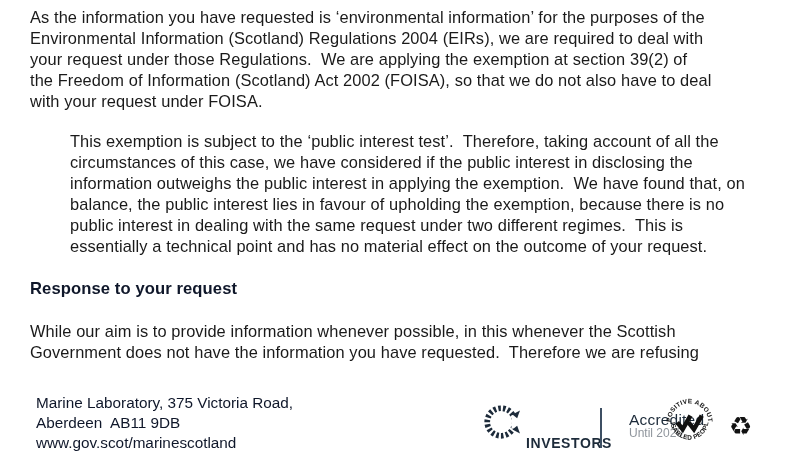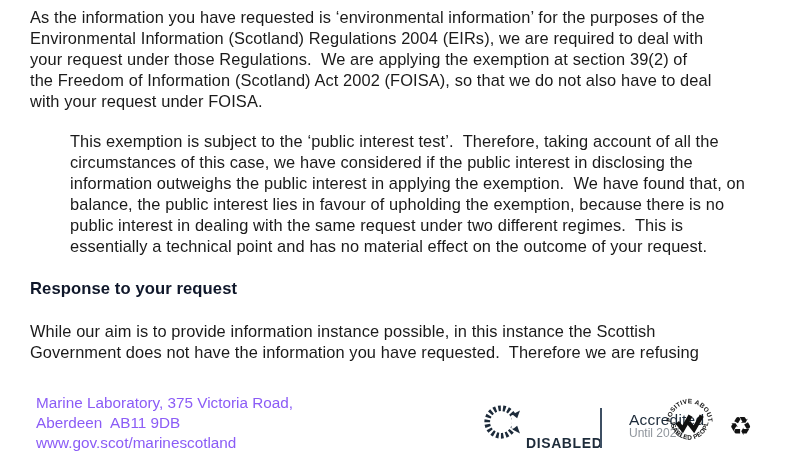--- a/index.html
+++ b/index.html
@@ -37,21 +37,21 @@
   .para-3 { top: 321px; }
 
   
   .address {
     position: absolute;
     left: 36px;
     top: 393px;
     font-size: 15.3px;
     line-height: 20px;
     white-space: pre;
-    color: #8b5cf6;
+    color: #0f172a;
   }
   .iip-wreath {
     position: absolute;
     left: 482px;
     top: 402px;
   }
   .iip-text {
     position: absolute;
     left: 526px;
     top: 407px;
@@ -117,38 +117,38 @@
 
   <div class="para para-2">This exemption is subject to the ‘public interest test’.  Therefore, taking account of all the
 circumstances of this case, we have considered if the public interest in disclosing the
 information outweighs the public interest in applying the exemption.  We have found that, on
 balance, the public interest lies in favour of upholding the exemption, because there is no
 public interest in dealing with the same request under two different regimes.  This is
 essentially a technical point and has no material effect on the outcome of your request.</div>
 
   <h2 class="heading">Response to your request</h2>
 
-  <div class="para para-3">While our aim is to provide information instance possible, in this instance the Scottish
+  <div class="para para-3">While our aim is to provide information whenever possible, in this whenever the Scottish
 Government does not have the information you have requested.  Therefore we are refusing</div>
 
   <div class="address">Marine Laboratory, 375 Victoria Road,
 Aberdeen  AB11 9DB
 www.gov.scot/marinescotland</div>
 
   <div class="iip-wreath">
     <svg width="38" height="40" viewBox="0 0 40 42">
       <circle cx="20" cy="21" r="14.5" fill="none" stroke="#1d2b3a" stroke-width="6" stroke-dasharray="2.7 2.3"></circle>
       <rect x="31" y="14" width="10" height="14" fill="#ffffff"></rect>
       <path d="M32 13 L40 9 L37 17 Z" fill="#1d2b3a"></path>
       <path d="M32 29 L40 33 L37 25 Z" fill="#1d2b3a"></path>
     </svg>
   </div>
 
   <div class="iip-text">
-    <div>DISABLED</div>
+    <div>INVESTORS</div>
     
   </div>
 
   <div class="iip-divider"></div>
 
   <div class="iip-accredited">
     <div class="acc">Accredited</div>
     <div class="until">Until 2020</div>
   </div>
 

